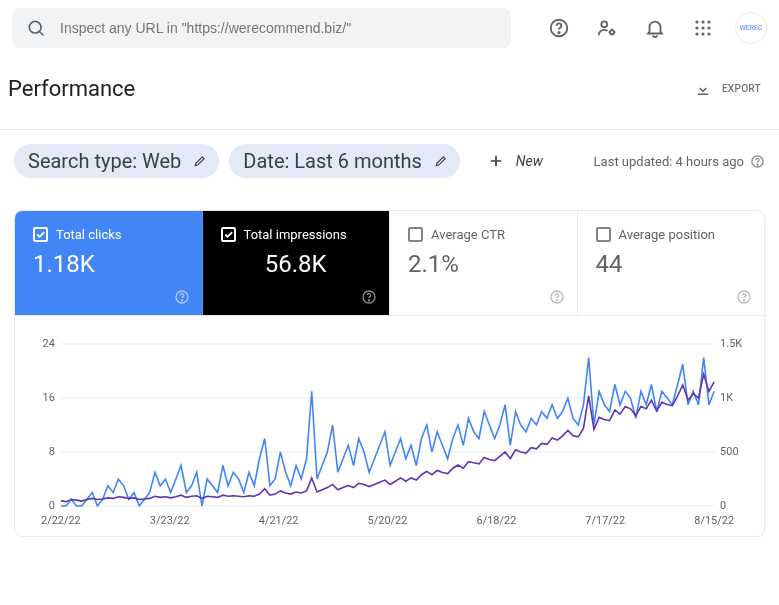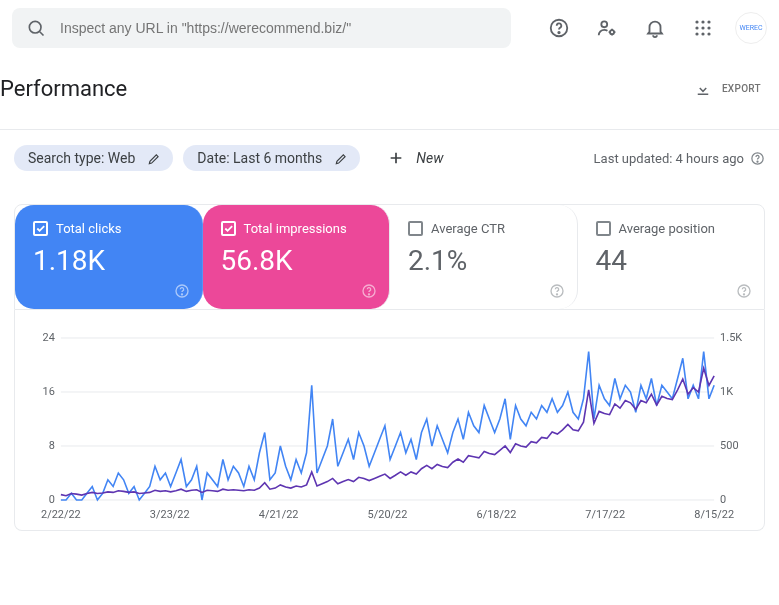--- a/index.html
+++ b/index.html
@@ -62,21 +62,21 @@
     justify-content: center;
     font-size: 7px;
     color: #4285f4;
     font-weight: 400;
     margin-left: 4px;
   }
   .header {
     display: flex;
     align-items: center;
     justify-content: space-between;
-    padding: 20px 18px 28px 0;
+    padding: 20px 18px 28px 8px;
     border-bottom: 1px solid #e8eaed;
   }
   .header h1 {
     font-size: 22px;
     font-weight: 400;
     color: #202124;
   }
   .export-btn {
     display: flex;
     align-items: center;
@@ -88,25 +88,25 @@
     cursor: pointer;
   }
   .filters {
     display: flex;
     align-items: center;
     padding: 14px 14px;
     gap: 10px;
   }
   .chip {
     display: flex;
-    align-items: flex-end;
+    align-items: center;
     gap: 12px;
     padding: 5px 12px 5px 14px;
     border-radius: 18px;
-    font-size: 14px;
+    font-size: 20px;
     color: #3c4043;
     background: #e8eaed;
     cursor: pointer;
   }
   .chip.blue { background: #e3e9f7; }
   .new-btn {
     display: flex;
     align-items: center;
     gap: 12px;
     padding: 6px 12px;
@@ -132,28 +132,27 @@
     overflow: hidden;
   }
   .metric {
     flex: 1;
     min-width: 0;
     padding: 16px 18px 14px 18px;
     border-right: 1px solid #e8eaed;
     position: relative;
     cursor: pointer;
     height: 104px;
-    border-radius: 19px;
   }
   .metric:last-child { border-right: none; }
   .metric.blue { background: #4285f4; color: #fff; border-right-color: rgba(255,255,255,0.12); }
-  .metric.purple { background: #ec4899; color: #fff; }
+  .metric.purple { background: #000000; color: #fff; text-align: center; }
   .metric .label { display: flex; align-items: center; gap: 8px; font-size: 13px; }
   .metric.off .label { color: #5f6368; }
-  .metric .value { font-size: 28px; font-weight: 400; margin-top: 8px; }
+  .metric .value { font-size: 24px; font-weight: 400; margin-top: 8px; }
   .metric.off .value { color: #5f6368; }
   .checkbox { width: 15px; height: 15px; border: 2px solid currentColor; border-radius: 2px; display:flex; align-items:center; justify-content:center; }
   .metric.off .checkbox { border-color: #80868b; }
   .check-mark { color: inherit; }
   .metric .info {
     position: absolute;
     right: 12px;
     bottom: 10px;
     opacity: 0.55;
   }

